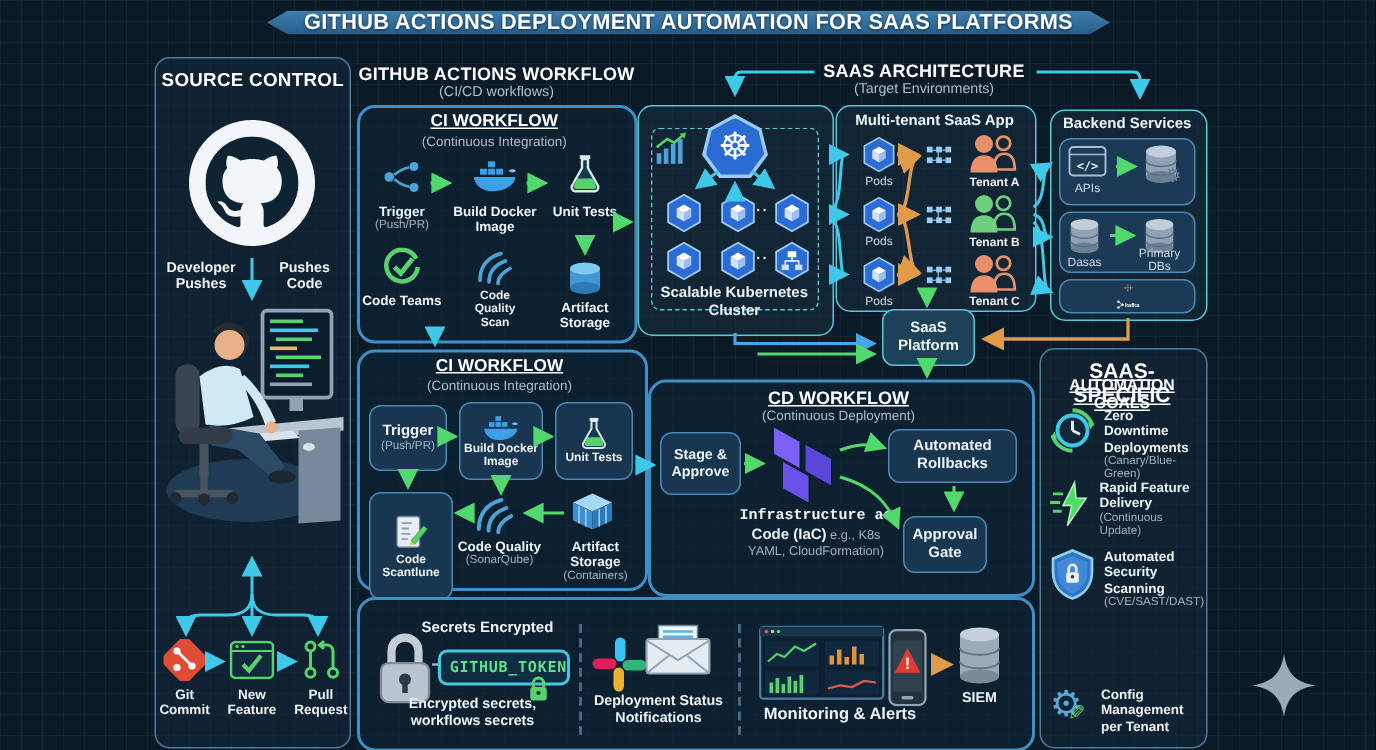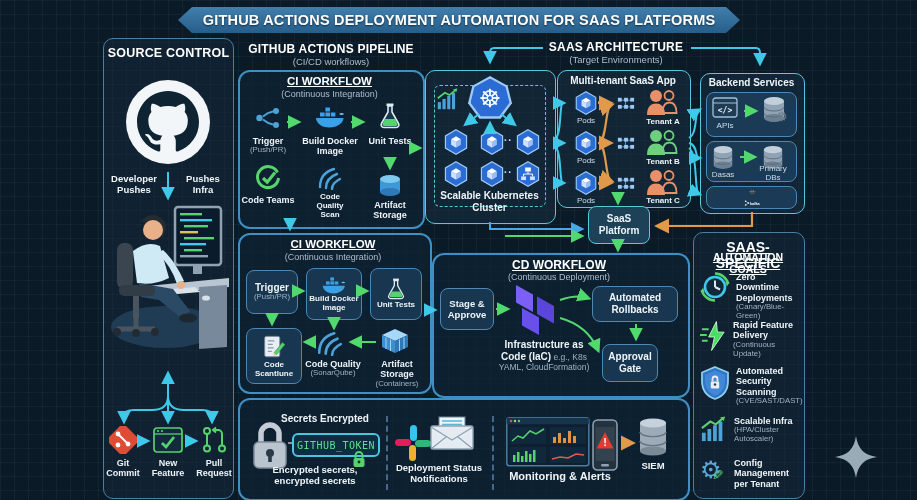--- a/index.html
+++ b/index.html
@@ -24,30 +24,30 @@
   .sub{color:#aebdcb;font-size:9px;}
   .lbl{color:#eef4f8;font-weight:bold;font-size:9px;line-height:1.16;}
   .lbl8{color:#eef4f8;font-weight:bold;font-size:8px;line-height:1.15;}
   .sublbl{color:#9fb3c2;font-size:7.8px;line-height:1.15;}
   .dots{color:#cfe2ff;font-weight:bold;font-size:10px;letter-spacing:1px;}
   .divider{position:absolute;border-left:2px dashed #46688a;width:0;}
   .hept-o{position:absolute;clip-path:polygon(50% 0%,90% 22%,100% 62%,74% 97%,26% 97%,0% 62%,10% 22%);background:#9cc9f5;}
   .hept-i{position:absolute;inset:2.5px;clip-path:polygon(50% 0%,90% 22%,100% 62%,74% 97%,26% 97%,0% 62%,10% 22%);
           background:#2a6bd4;display:flex;align-items:center;justify-content:center;}
   .titlebanner{
-    position:absolute;left:178px;top:7px;width:562px;height:26px;
+    position:absolute;left:178px;top:7px;width:562px;height:16px;
     background:linear-gradient(#417fac,#265e8a);
     clip-path:polygon(14px 0,548px 0,562px 50%,548px 100%,14px 100%,0 50%);
     display:flex;align-items:center;justify-content:center;
   }
   .titlebanner span{color:#fff;font-weight:bold;font-size:14.5px;letter-spacing:.2px;text-shadow:0 1px 2px rgba(0,0,0,.6);}
   .tokenchip{
     position:absolute;border:2px solid #45c8e0;border-radius:6px;background:#0e2d42;
-    display:flex;align-items:center;justify-content:center;
-    font-family:"DejaVu Sans Mono",monospace;font-weight:normal;color:#5ce08a;font-size:10px;letter-spacing:.5px;
+    display:flex;align-items:center;justify-content:flex-end;
+    font-family:"DejaVu Sans Mono",monospace;font-weight:bold;color:#5ce08a;font-size:10px;letter-spacing:.5px;
   }
   .goalrow{position:absolute;display:flex;gap:6px;}
   .goaltxt{width:64px;}
   svg{display:block;}
 </style>
 </head>
 <body>
 
 <div id="canvas">
 
@@ -282,21 +282,21 @@
 
   <div class="panel" style="left:103px;top:38px;width:129px;height:459px;">
     <div class="abs c h1" style="left:0;top:7px;width:100%;font-size:12.5px;">SOURCE CONTROL</div>
   </div>
   <div class="abs" style="left:126px;top:80px;width:84px;height:84px;border-radius:50%;background:#f2f6f9;display:flex;align-items:center;justify-content:center;">
     <svg width="62" height="62" viewBox="0 0 16 16">
         <use href="#sym-github"></use>
       </svg>
   </div>
   <div class="abs lbl c" style="left:104px;top:173px;width:60px;font-size:9.5px;">Developer Pushes</div>
-  <div class="abs lbl c" style="left:176px;top:173px;width:54px;font-size:9.5px;">Pushes Infra</div>
+  <div class="abs lbl c" style="left:176px;top:173px;width:54px;font-size:9.5px;">Pushes Code</div>
 
   <svg class="abs" style="left:103px;top:205px;" width="129" height="155" viewBox="0 0 129 155">
     <ellipse cx="62" cy="122" rx="54" ry="21" fill="#1f3c54"></ellipse>
     <rect x="72" y="2" width="46" height="58" rx="3" fill="#0a1c2b" stroke="#8fa3b5" stroke-width="2.5"></rect>
     <rect x="77" y="8" width="22" height="2.4" fill="#57d26e"></rect>
       <rect x="77" y="14" width="32" height="2.4" fill="#3fc9e8"></rect>
     <rect x="81" y="20" width="24" height="2.4" fill="#57d26e"></rect>
       <rect x="77" y="26" width="18" height="2.4" fill="#e0c050"></rect>
     <rect x="81" y="32" width="30" height="2.4" fill="#57d26e"></rect>
       <rect x="77" y="38" width="26" height="2.4" fill="#3fc9e8"></rect>
@@ -329,21 +329,21 @@
   <svg class="abs" style="left:153px;top:427px;" width="30" height="26" viewBox="0 0 30 26">
       <use href="#sym-newfeature"></use>
     </svg>
   <svg class="abs" style="left:201px;top:426px;" width="26" height="28" viewBox="0 0 26 28">
       <use href="#sym-pullrequest"></use>
     </svg>
   <div class="abs lbl c" style="left:100px;top:458px;width:46px;">Git Commit</div>
   <div class="abs lbl c" style="left:146px;top:458px;width:44px;">New Feature</div>
   <div class="abs lbl c" style="left:192px;top:458px;width:44px;">Pull Request</div>
 
-  <div class="abs c h1" style="left:238px;top:42px;width:186px;">GITHUB ACTIONS PIPELINE</div>
+  <div class="abs c h1" style="left:238px;top:42px;width:186px;">GITHUB ACTIONS WORKFLOW</div>
   <div class="abs c sub" style="left:238px;top:56px;width:186px;font-size:9.5px;">(CI/CD workflows)</div>
 
   <div class="wbox" style="left:238px;top:70px;width:183px;height:155px;"></div>
   <div class="abs c h2" style="left:238px;top:75px;width:183px;">CI WORKFLOW</div>
   <div class="abs c sub" style="left:238px;top:89px;width:183px;">(Continuous Integration)</div>
   <svg class="abs" style="left:255px;top:107px;" width="26" height="22" viewBox="0 0 26 22">
       <use href="#sym-trigger"></use>
     </svg>
   <svg class="abs" style="left:315px;top:106px;" width="30" height="22" viewBox="0 0 30 22">
       <use href="#sym-docker"></use>
@@ -382,21 +382,21 @@
         <use href="#sym-docker"></use>
       </svg>
     <div class="lbl8 c">Build Docker Image</div>
   </div>
   <div class="chip" style="left:370px;top:268px;width:52px;height:52px;">
     <svg width="20" height="22" viewBox="0 0 24 26">
         <use href="#sym-flask"></use>
       </svg>
     <div class="lbl8 c">Unit Tests</div>
   </div>
-  <div class="chip" style="left:246px;top:328px;width:56px;height:56px;">
+  <div class="chip" style="left:246px;top:328px;width:56px;height:72px;">
     <svg width="24" height="26" viewBox="0 0 27 28">
         <use href="#sym-doc"></use>
       </svg>
     <div class="lbl8 c">Code Scantlune</div>
   </div>
   <svg class="abs" style="left:316px;top:330px;" width="28" height="26" viewBox="0 0 26 24">
       <use href="#sym-waves"></use>
     </svg>
   <div class="abs c" style="left:303px;top:359px;width:60px;">
     <div class="lbl">Code Quality</div>
@@ -413,21 +413,21 @@
   <div class="wbox" style="left:432px;top:253px;width:254px;height:141px;"></div>
   <div class="abs c h2" style="left:432px;top:258px;width:254px;font-size:12px;">CD WORKFLOW</div>
   <div class="abs c sub" style="left:432px;top:272px;width:254px;">(Continuous Deployment)</div>
   <div class="chip" style="left:440px;top:288px;width:54px;height:42px;">
     <div class="lbl c" style="font-size:9.5px;">Stage &amp; Approve</div>
   </div>
   <svg class="abs" style="left:513px;top:284px;" width="44" height="52" viewBox="0 0 44 52">
       <use href="#sym-terraform"></use>
     </svg>
   <div class="abs c" style="left:478px;top:339px;width:132px;line-height:1.2;">
-    <div class="lbl" style="font-size:10px;">Infrastructure as</div>
+    <div class="lbl" style="font-size:10px;font-family:Liberation Mono, monospace;">Infrastructure as</div>
     <div style="font-size:8.5px;"><span class="bold" style="font-size:10px;">Code (IaC)</span><span class="sublbl" style="font-size:8.5px;"> e.g., K8s</span></div>
     <div class="sublbl" style="font-size:8.5px;">YAML, CloudFormation)</div>
   </div>
   <div class="chip" style="left:592px;top:286px;width:86px;height:36px;">
     <div class="lbl c" style="font-size:10px;">Automated Rollbacks</div>
   </div>
   <div class="chip" style="left:602px;top:344px;width:56px;height:38px;">
     <div class="lbl c" style="font-size:10px;">Approval Gate</div>
   </div>
 
@@ -559,29 +559,20 @@
       <div class="sublbl">(Canary/Blue-Green)</div>
       </div>
   </div>
   <div class="goalrow" style="left:700px;top:366px;">
     <svg width="30" height="34" viewBox="0 0 30 34">
         <use href="#sym-shield"></use>
       </svg>
     <div class="goaltxt">
         <div class="lbl">Automated Security Scanning</div>
       <div class="sublbl">(CVE/SAST/DAST)</div>
-      </div>
-  </div>
-  <div class="goalrow" style="left:700px;top:416px;">
-    <svg width="28" height="26" viewBox="0 0 30 28">
-        <use href="#sym-growth"></use>
-      </svg>
-    <div class="goaltxt">
-        <div class="lbl">Scalable Infra</div>
-      <div class="sublbl">(HPA/Cluster Autoscaler)</div>
       </div>
   </div>
   <div class="goalrow" style="left:700px;top:458px;">
     <div style="position:relative;width:28px;height:30px;">
       <span style="position:absolute;left:0;top:0;font-size:24px;color:#58a8d8;line-height:1;">⚙</span>
       <span style="position:absolute;left:12px;top:10px;font-size:14px;color:#57d26e;line-height:1;transform:scaleX(-1);">✎</span>
     </div>
     <div class="goaltxt">
         <div class="lbl">Config Management per Tenant</div>
       </div>
@@ -594,21 +585,21 @@
     </svg>
   <div class="abs c lbl" style="left:262px;top:413px;width:126px;font-size:10px;">Secrets Encrypted</div>
   <div class="tokenchip" style="left:292px;top:433px;width:84px;height:20px;">
     <span>GITHUB_TOKEN</span>
   </div>
   <svg class="abs" style="left:352px;top:450px;" width="14" height="18" viewBox="0 0 14 18">
       <use href="#sym-minilock"></use>
     </svg>
   <div class="abs c lbl" style="left:240px;top:464px;width:150px;font-size:9.5px;">
     <div>Encrypted secrets,</div>
-    <div>encrypted secrets</div>
+    <div>workflows secrets</div>
   </div>
   <div class="divider" style="left:386px;top:416px;height:74px;"></div>
 
   <svg class="abs" style="left:394px;top:424px;" width="38" height="38" viewBox="0 0 38 38">
       <use href="#sym-slack"></use>
     </svg>
   <svg class="abs" style="left:430px;top:416px;" width="44" height="34" viewBox="0 0 44 34">
       <use href="#sym-envelope"></use>
     </svg>
   <div class="abs c lbl" style="left:392px;top:462px;width:94px;font-size:9.5px;">Deployment Status Notifications</div>

